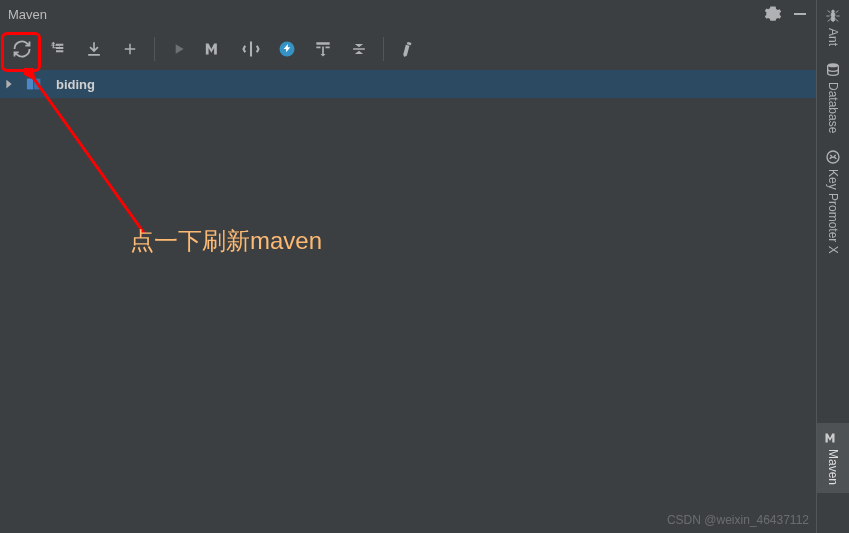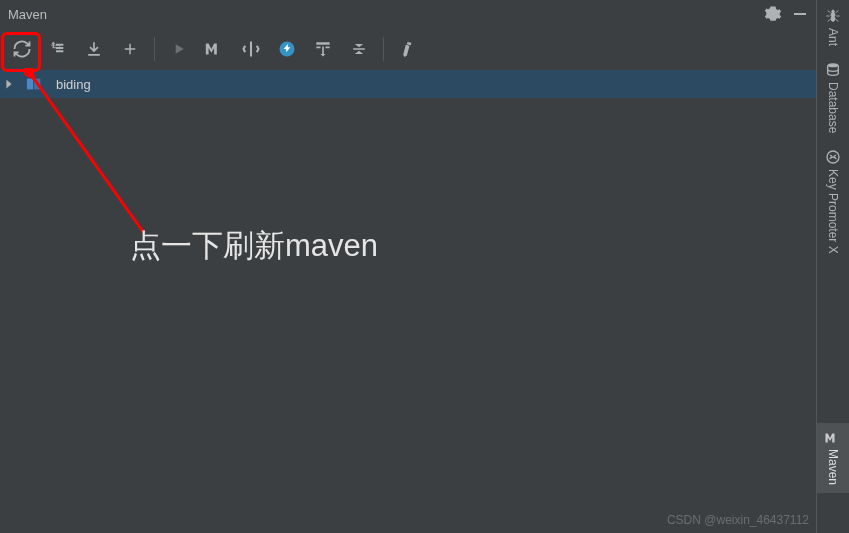--- a/index.html
+++ b/index.html
@@ -60,20 +60,21 @@
       background: #515658;
       margin: 0 6px;
     }
     .project-row {
       height: 28px;
       background: #2d4a63;
       display: flex;
       align-items: center;
       padding-left: 2px;
       gap: 10px;
+      font-weight: bold;
     }
     .content-area {
       position: relative;
       background: #3c3f41;
       height: calc(533px - 28px - 42px - 28px);
     }
     .right-bar {
       position: absolute;
       right: 0;
       top: 0;
@@ -111,22 +112,22 @@
     .arrow-svg {
       position: absolute;
       left: 24px;
       top: 68px;
       pointer-events: none;
     }
     .annotation-text {
       position: absolute;
       left: 130px;
       top: 225px;
-      color: #e5e5e5;
-      font-size: 31px;
+      color: #fdba74;
+      font-size: 24px;
       pointer-events: none;
       text-align: right;
     }
     .watermark {
       position: absolute;
       right: 40px;
       bottom: 6px;
       color: #808080;
       font-size: 12px;
       opacity: 0.7;

